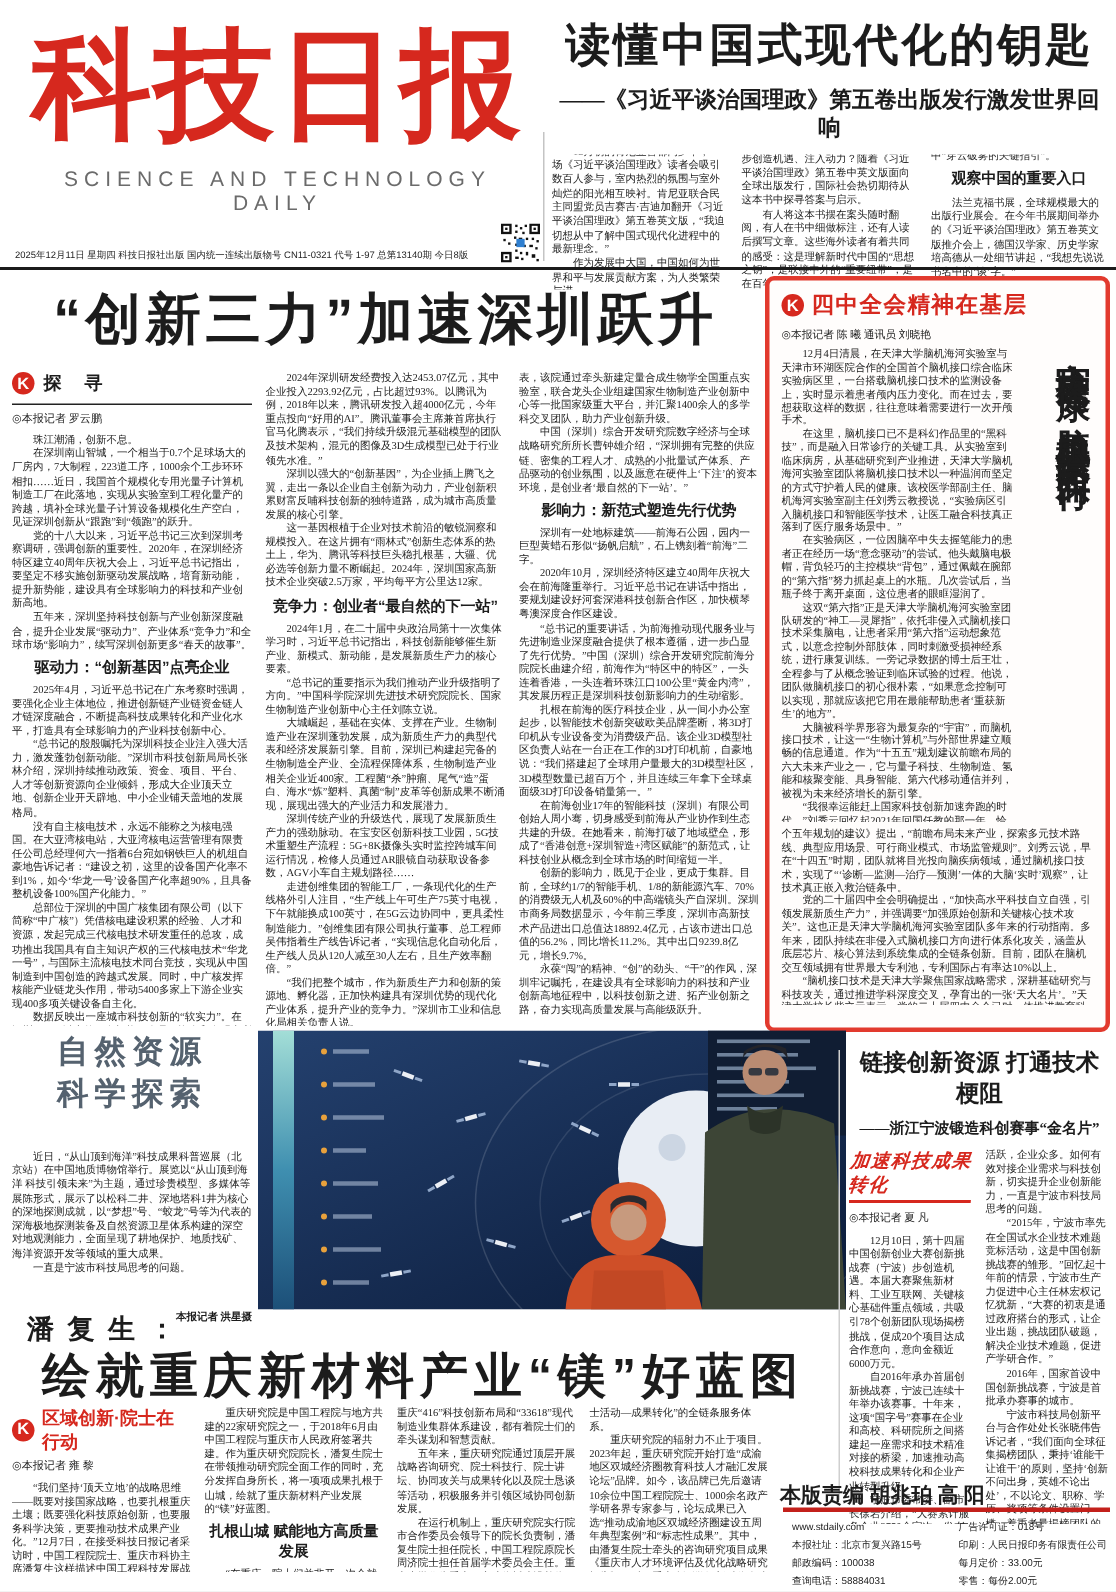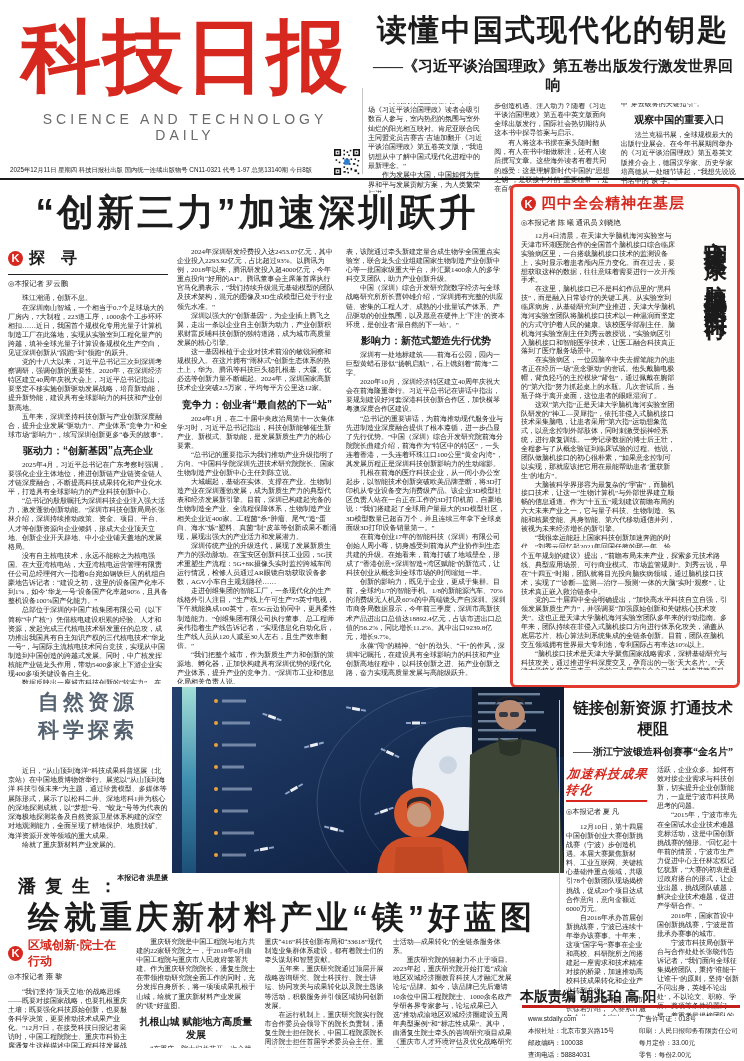--- a/index.html
+++ b/index.html
@@ -35,21 +35,21 @@
          font-weight:900;font-size:11px;align-items:center;justify-content:center;flex:none;
          font-family:"Liberation Sans",sans-serif;}
   
   .sz{position:absolute;left:8px;top:186px;width:498px;}
   .sz-h1{font-size:37px;font-weight:900;letter-spacing:3px;text-align:center;margin:2px 0 10px;
          font-family:"Liberation Sans",sans-serif;}
   .sz-cols{display:flex;gap:9px;}
   .sz-cols .tcol{flex:1;font-size:7px;line-height:1.3;height:436px;overflow:hidden;}
   .sect-head{display:flex;align-items:center;gap:6px;border-bottom:1.5px solid #222;
              padding-bottom:5px;margin-bottom:4px;}
-  .sect-label{font-size:16px;font-weight:900;letter-spacing:6px;font-family:Liberation Serif, serif;}
+  .sect-label{font-size:12px;font-weight:900;letter-spacing:6px;font-family:Liberation Sans, sans-serif;}
   
   .red-box{position:absolute;left:510px;top:184px;width:230px;height:504px;border:3px solid #e23a2e;
            border-radius:6px;box-sizing:border-box;padding:7px 8px;background:#fffdfc;}
   .rb-head{display:flex;align-items:center;gap:5px;}
   .rb-title{color:#d6281e;font-weight:900;font-size:15px;letter-spacing:1px;
             font-family:"Liberation Sans",sans-serif;}
   .rb-byline{font-size:7.2px;margin:5px 0 4px;}
   .rb-upper{margin-right:54px;height:316px;overflow:hidden;font-size:7px;line-height:1.27;}
   .rb-lower{height:118px;overflow:hidden;font-size:7px;line-height:1.27;margin-top:4px;}
   .rb-vtitle{position:absolute;right:8px;top:36px;height:440px;writing-mode:vertical-rl;
@@ -242,21 +242,21 @@
     <div class="rb-vtitle">守护人民健康，脑机接口技术向『实』而行</div>
   </aside>
 
   <section class="nature">
     <div class="nature-title">
       <div>自然资源</div>
       <div>科学探索</div>
     </div>
     <div class="nature-caption">
       <p class="para">近日，“从山顶到海洋”科技成果科普巡展（北京站）在中国地质博物馆举行。展览以“从山顶到海洋 科技引领未来”为主题，通过珍贵模型、多媒体等展陈形式，展示了以松科二井、深地塔科1井为核心的深地探测成就，以“梦想”号、“蛟龙”号等为代表的深海极地探测装备及自然资源卫星体系构建的深空对地观测能力，全面呈现了耕地保护、地质找矿、海洋资源开发等领域的重大成果。</p>
-      <p class="para">绘就了重庆新材料产业发展的。</p>
+      <p class="para">一直是宁波市科技局思考的问题。</p>
     </div>
     <div class="credit">本报记者 洪星摄</div>
   </section>
 
   <svg class="photo" viewBox="0 0 392 186" preserveAspectRatio="none" aria-hidden="true">
     <defs>
       <linearGradient id="pg1" x1="0" y1="0" x2="1" y2="1">
         <stop offset="0" stop-color="#24416f"></stop>
           <stop offset="1" stop-color="#0a1a38"></stop>
       </linearGradient>

